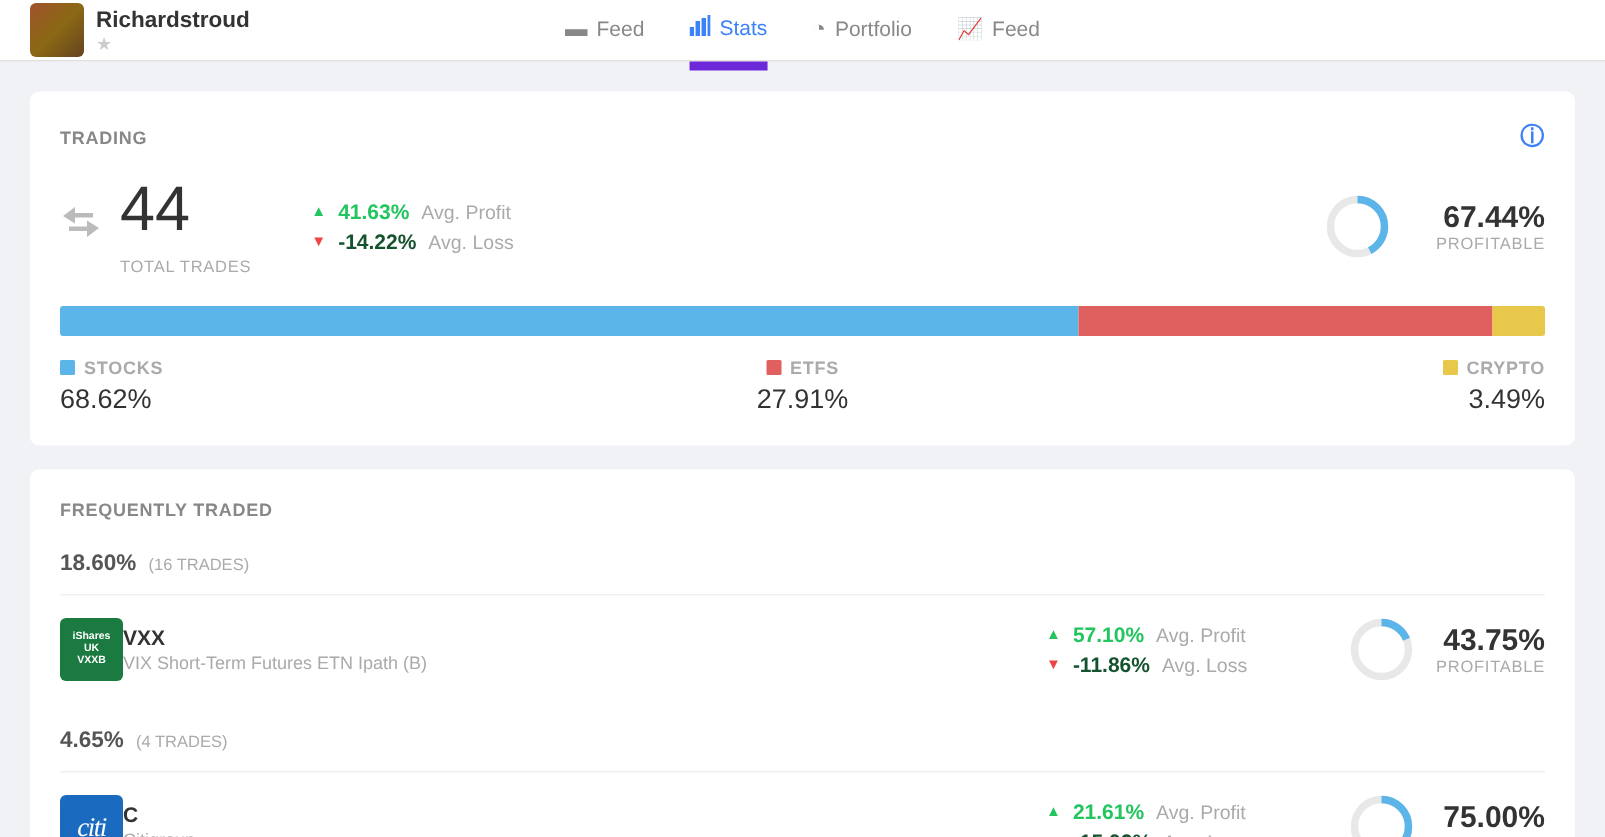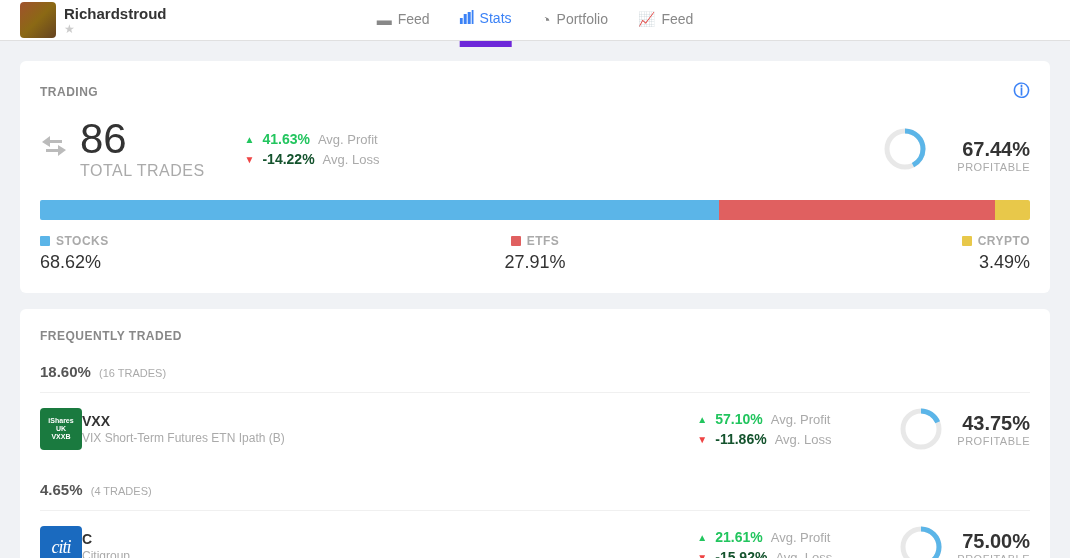--- a/index.html
+++ b/index.html
@@ -123,24 +123,24 @@
       color: #bbb;
       font-size: 22px;
     }
     .trade-number {
       font-size: 42px;
       font-weight: 300;
       color: #333;
       line-height: 1;
     }
     .trade-label {
-      font-size: 16px;
+      font-size: 11px;
       color: #aaa;
       letter-spacing: 0.5px;
-      margin-top: 2px;
+      margin-top: 12px;
     }
 
     .profit-stats {
       display: flex;
       flex-direction: column;
       gap: 4px;
       flex: 1;
     }
     .stat-row {
       display: flex;
@@ -163,21 +163,21 @@
       color: #22c55e;
       font-size: 10px;
     }
     .triangle-down {
       color: #ef4444;
       font-size: 10px;
     }
 
     .profitable-section {
       display: flex;
-      align-items: flex-end;
+      align-items: center;
       gap: 28px;
       margin-left: auto;
     }
     .donut-chart {
       width: 48px;
       height: 48px;
     }
     .profitable-text {
       text-align: right;
     }
@@ -401,21 +401,21 @@
     <div class="trading-stats">
 
       <div class="trade-count">
         <div class="arrows-icon">
           <svg width="28" height="28" viewBox="0 0 28 28" fill="none">
             <path d="M2 10 L10 4 L10 8 L22 8 L22 11 L10 11 L10 15 Z" fill="#bbb"></path>
             <path d="M26 18 L18 24 L18 20 L6 20 L6 17 L18 17 L18 13 Z" fill="#bbb"></path>
           </svg>
         </div>
         <div>
-          <div class="trade-number">86</div>
+          <div class="trade-number">44</div>
           <div class="trade-label">TOTAL TRADES</div>
         </div>
       </div>
 
       <div class="profit-stats">
         <div class="stat-row">
           <span class="triangle-up">▲</span>
           <span class="stat-value-green">41.63%</span>
           <span class="stat-desc">Avg. Profit</span>
         </div>

